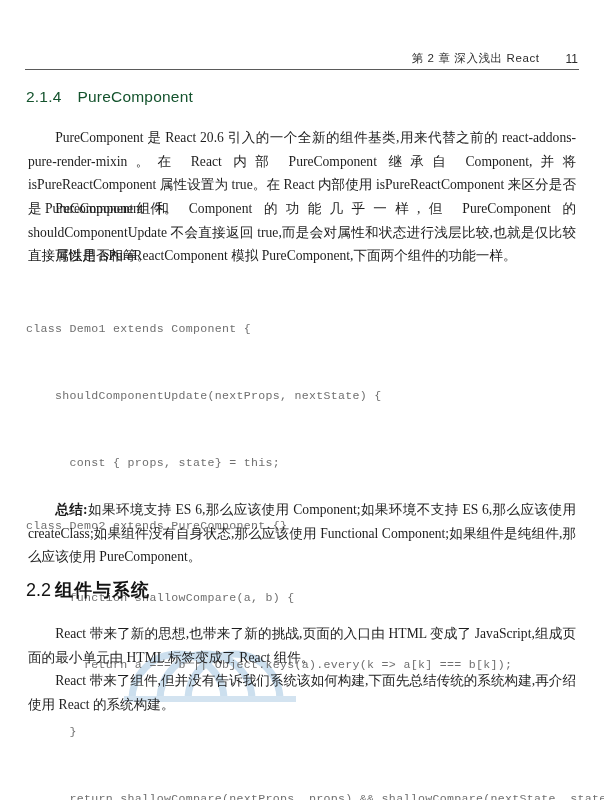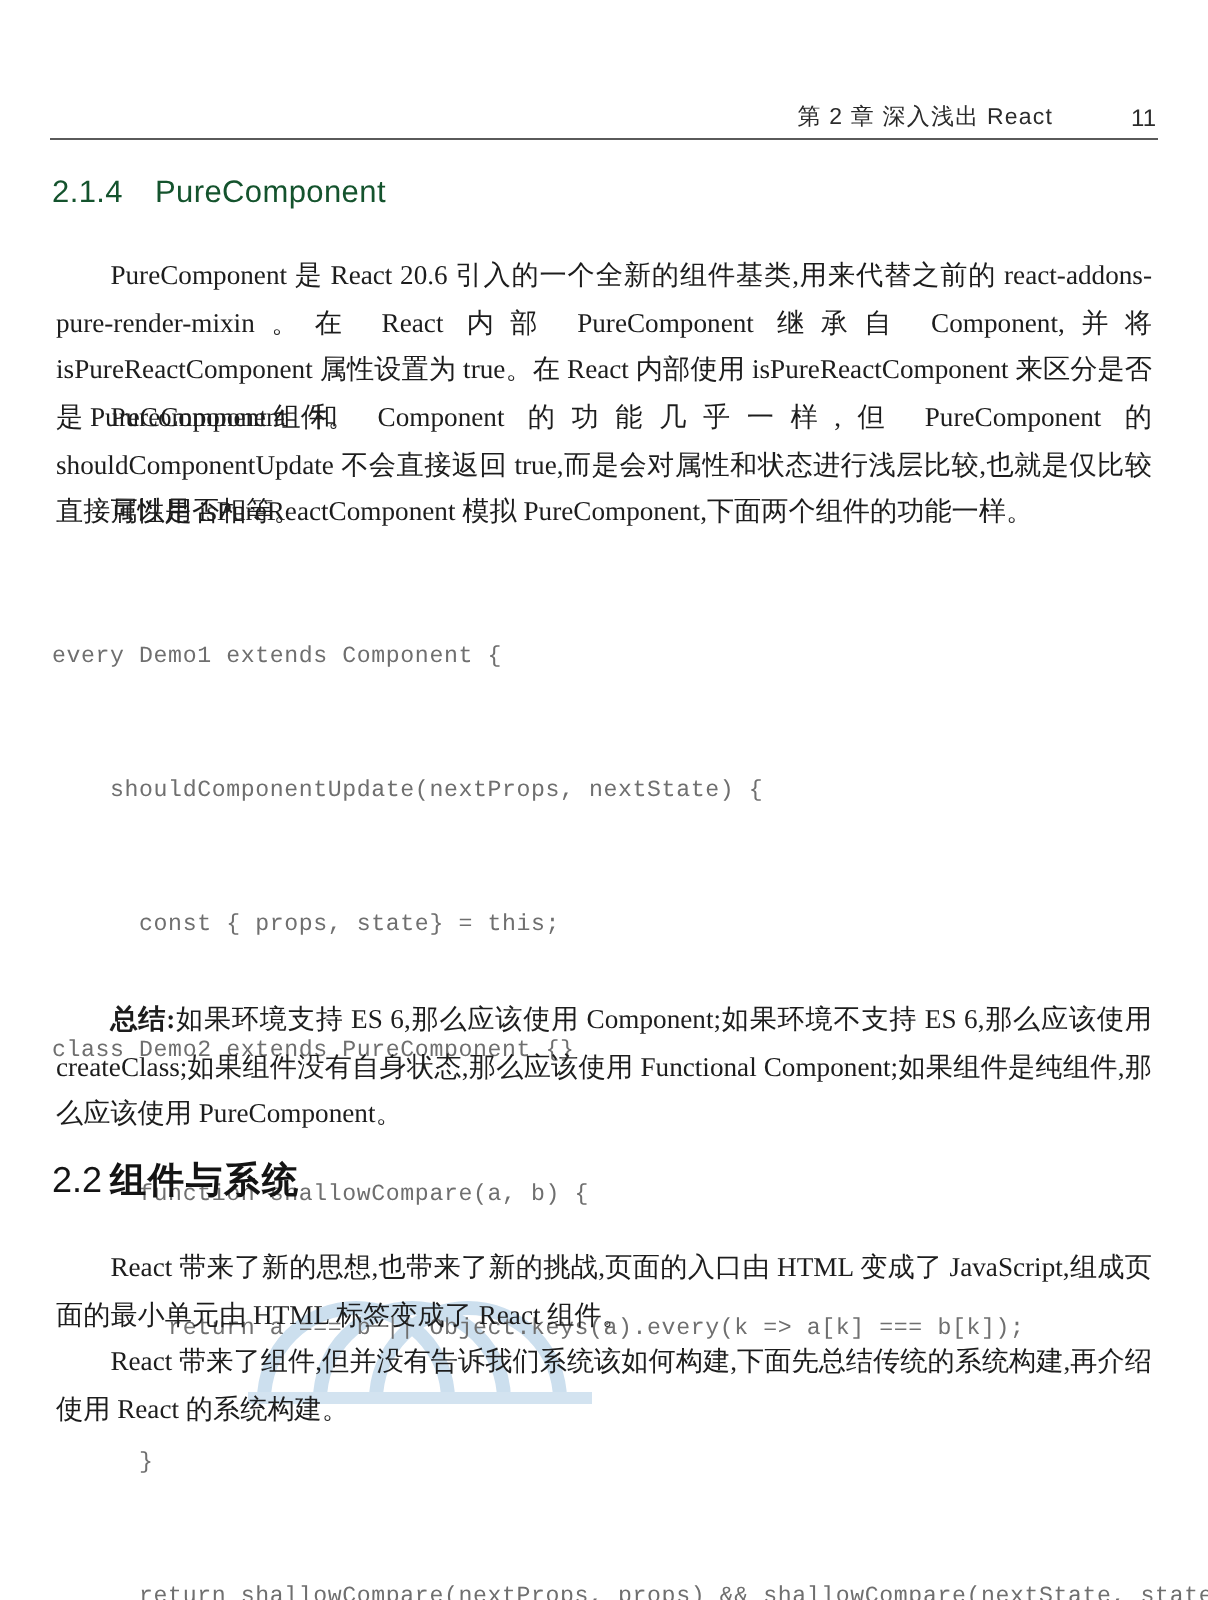--- a/index.html
+++ b/index.html
@@ -27,21 +27,21 @@
   
   .running-head {
     position: absolute;
     top: 44px;
     left: 26px;
     right: 26px;
     height: 22px;
     display: flex;
     justify-content: flex-end;
     align-items: flex-end;
-    gap: 13px;
+    gap: 0;
   }
   .rh-chapter {
     font-family: "Liberation Sans", "DejaVu Sans", sans-serif;
     font-size: 11.5px;
     letter-spacing: 0.6px;
     color: #2b2b2b;
     white-space: nowrap;
   }
   .rh-page {
     font-family: "Liberation Sans", "DejaVu Sans", sans-serif;
@@ -183,21 +183,21 @@
       <span class="num">2.1.4</span><span class="title">PureComponent</span>
     </div>
 
     <div class="para" style="top:126px">PureComponent 是 React 20.6 引入的一个全新的组件基类,用来代替之前的 react-addons-pure-render-mixin。在 React 内部 PureComponent 继承自 Component,并将 isPureReactComponent 属性设置为 true。在 React 内部使用 isPureReactComponent 来区分是否是 PureComponent 组件。</div>
 
     <div class="para" style="top:197px">PureComponent 和 Component 的功能几乎一样,但 PureComponent 的 shouldComponentUpdate 不会直接返回 true,而是会对属性和状态进行浅层比较,也就是仅比较直接属性是否相等。</div>
 
     <div class="para" style="top:244px">可以用 isPureReactComponent 模拟 PureComponent,下面两个组件的功能一样。</div>
 
     <div class="code" style="top:273px">
-      <div class="code-line">every Demo1 extends Component {</div>
+      <div class="code-line">class Demo1 extends Component {</div>
       <div class="code-line">    shouldComponentUpdate(nextProps, nextState) {</div>
       <div class="code-line">      const { props, state} = this;</div>
       <div class="code-line"></div>
       <div class="code-line">      function shallowCompare(a, b) {</div>
       <div class="code-line">        return a === b || Object.keys(a).every(k =&gt; a[k] === b[k]);</div>
       <div class="code-line">      }</div>
       <div class="code-line">      return shallowCompare(nextProps, props) &amp;&amp; shallowCompare(nextState, state);</div>
       
       
     </div>

